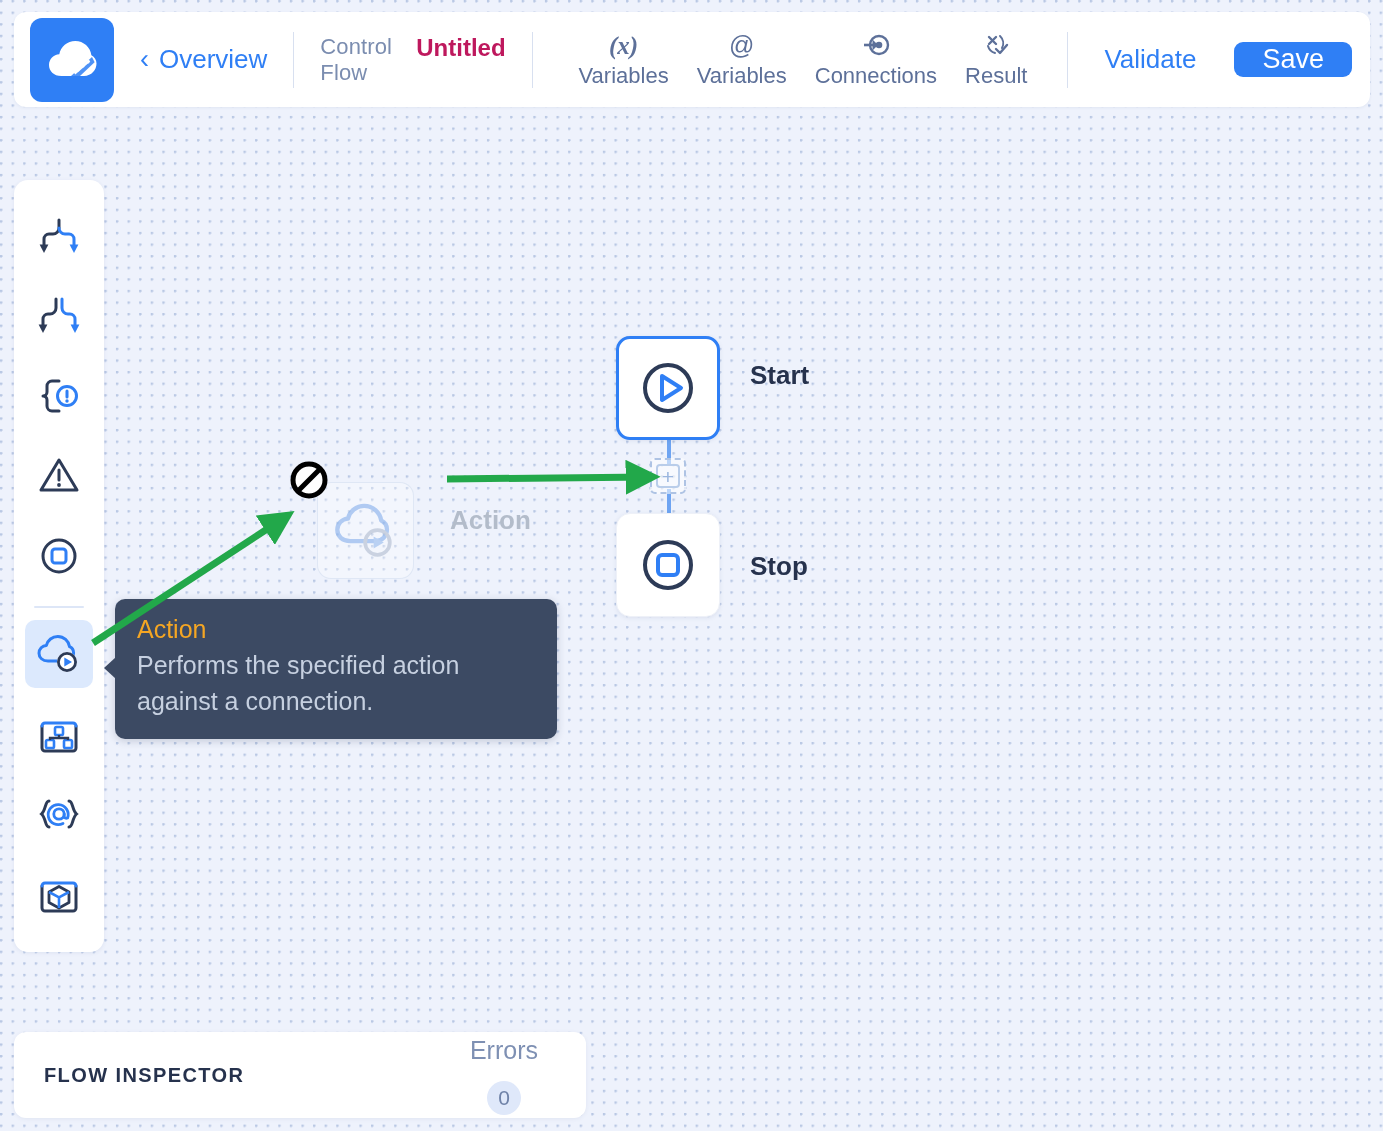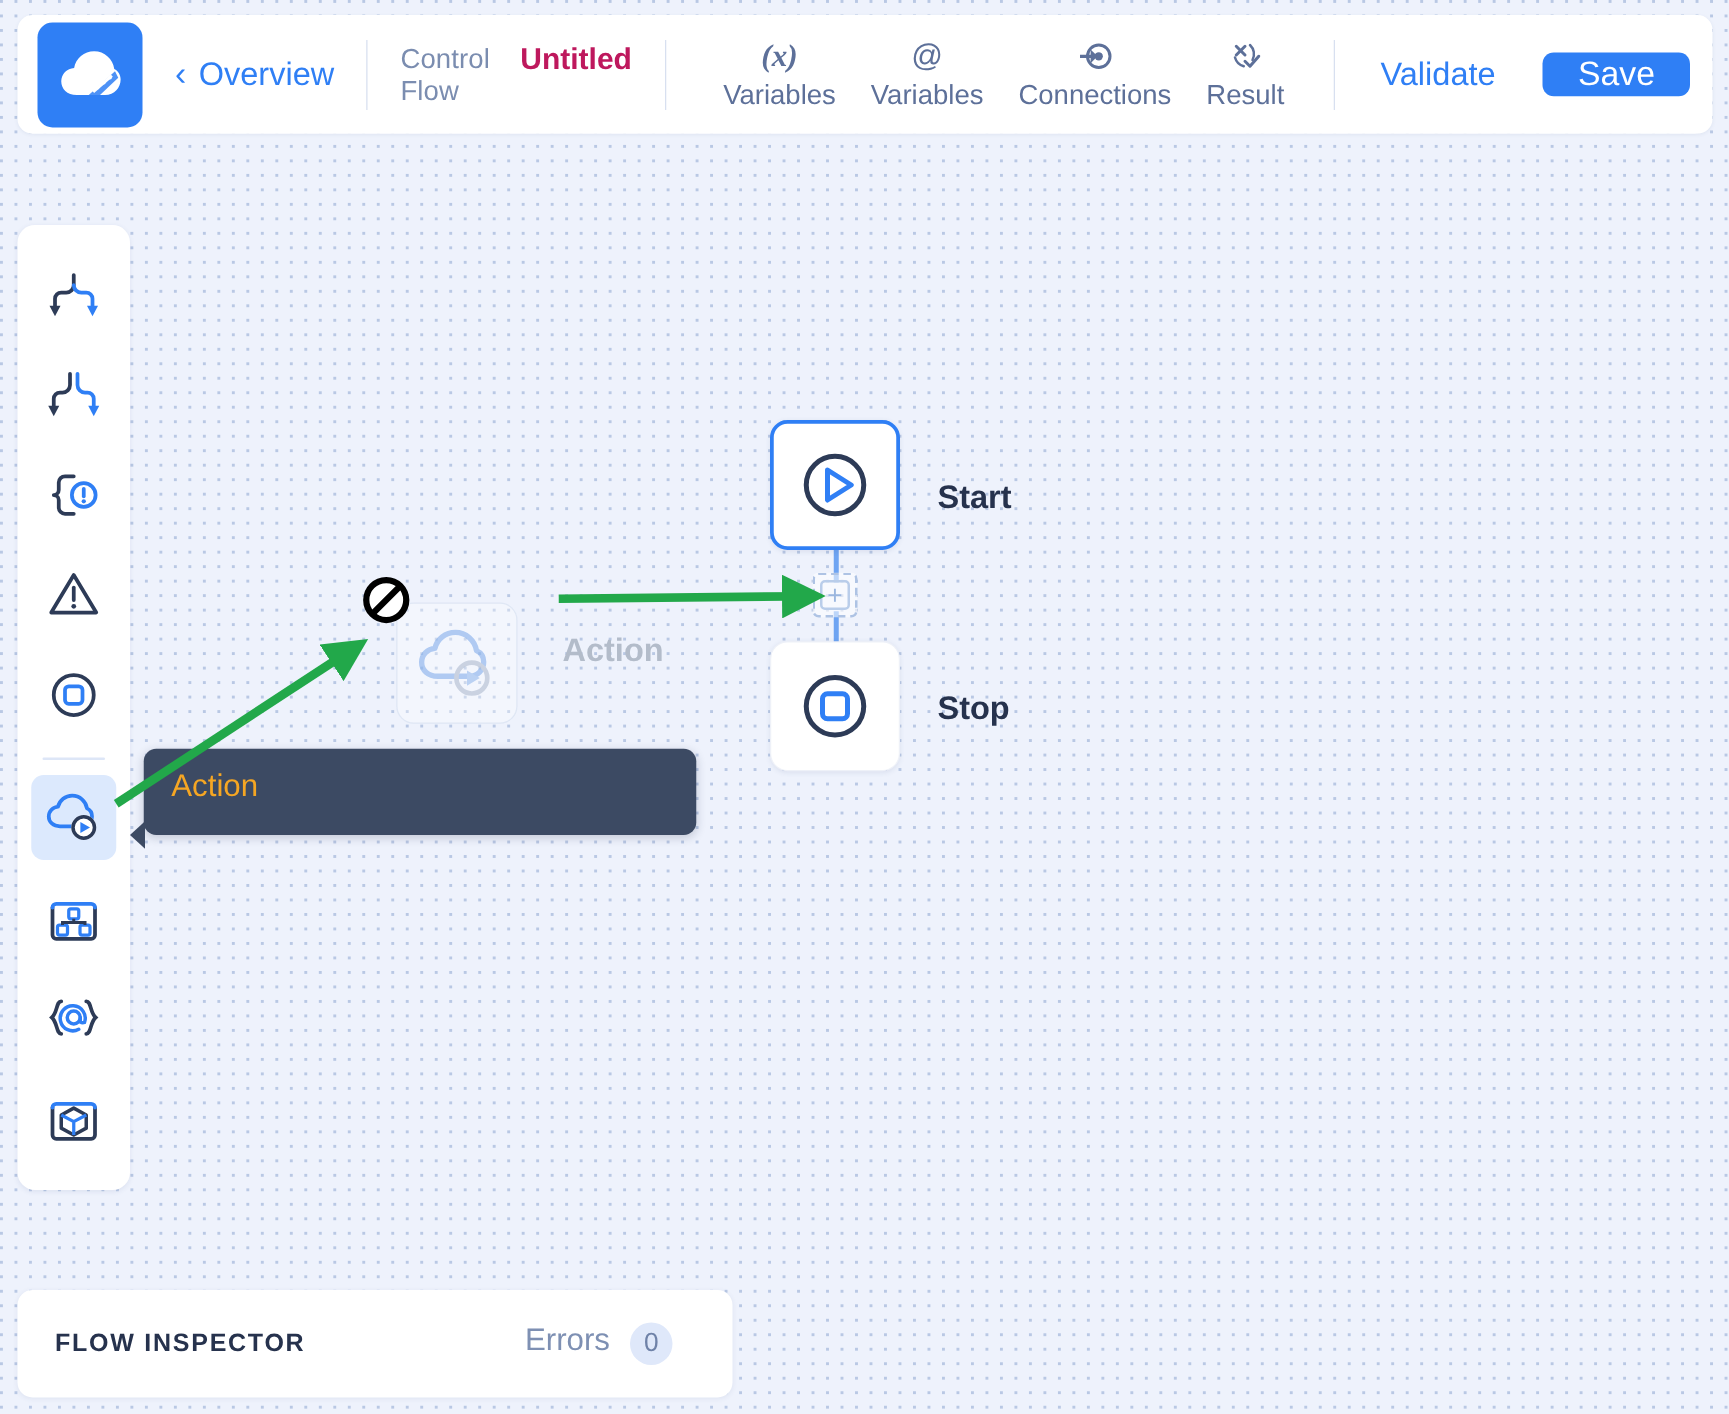--- a/index.html
+++ b/index.html
@@ -193,21 +193,21 @@
   #node-start { left: 616px; top: 336px; border: 3px solid #2f7ff5; }
   #node-stop  { left: 616px; top: 513px; border: 1px solid #eef1f8; }
 
   .node-label {
     position: absolute;
     font-size: 26px;
     font-weight: bold;
     color: #26324d;
     z-index: 2;
   }
-  #label-start { left: 750px; top: 382px; }
+  #label-start { left: 750px; top: 360px; }
   #label-stop  { left: 750px; top: 551px; }
 
   .edge {
     position: absolute;
     left: 667px;
     width: 4px;
     background: #6ea4f2;
     z-index: 1;
   }
   #edge-top    { top: 440px; height: 26px; }
@@ -286,22 +286,23 @@
   #fi-title {
     margin-left: 30px;
     font-size: 20px;
     font-weight: bold;
     letter-spacing: 1.4px;
     color: #26324d;
   }
   #fi-right {
     margin-left: auto;
     margin-right: 48px;
-    display: flex; align-items: flex-start; gap: 16px;
-    cursor: pointer;
+    display: flex; align-items: center; gap: 16px;
+    cursor: pointer;
+    flex-direction: column;
   }
   #fi-errors-label { font-size: 25px; color: #7e90b3; }
   #fi-errors-count {
     width: 34px; height: 34px;
     border-radius: 50%;
     background: #dfe8fa;
     color: #6f82a8;
     font-size: 21px;
     display: flex; align-items: center; justify-content: center;
   }
@@ -514,20 +515,21 @@
     <marker id="gh" markerWidth="5" markerHeight="5" refX="3.2" refY="2.5" orient="auto">
       <polygon points="0,0 5,2.5 0,5" fill="#22a84a"></polygon>
     </marker>
   </defs>
   <line x1="93" y1="643" x2="284" y2="518" stroke="#22a84a" stroke-width="7" marker-end="url(#gh)"></line>
   <line x1="447" y1="479" x2="648" y2="477" stroke="#22a84a" stroke-width="7" marker-end="url(#gh)"></line>
 </svg>
 
 <div id="tooltip">
   <div id="tooltip-title">Action</div>
+  <div id="tooltip-body">Performs the specified action against a connection.</div>
 </div>
 
 <div id="flow-inspector">
   <div id="fi-title">FLOW INSPECTOR</div>
   <div id="fi-right">
     <span id="fi-errors-label">Errors</span>
     <span id="fi-errors-count">0</span>
   </div>
 </div>
 

